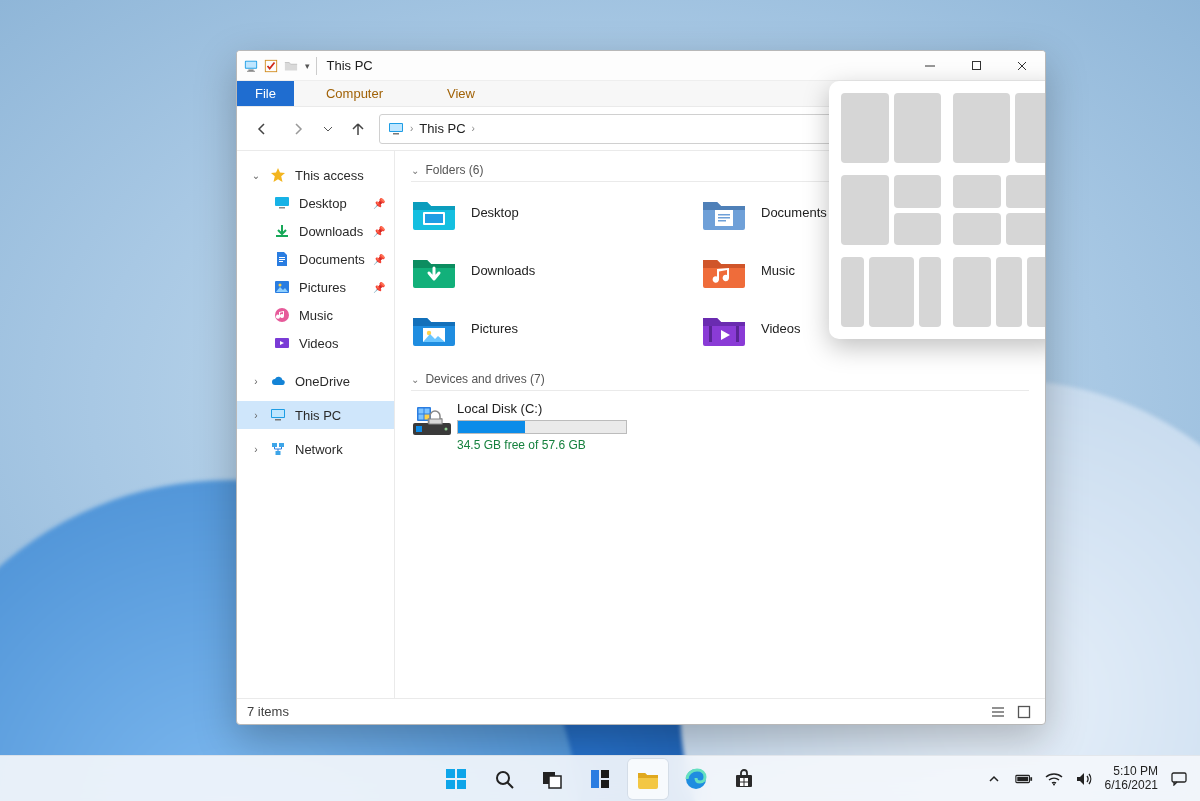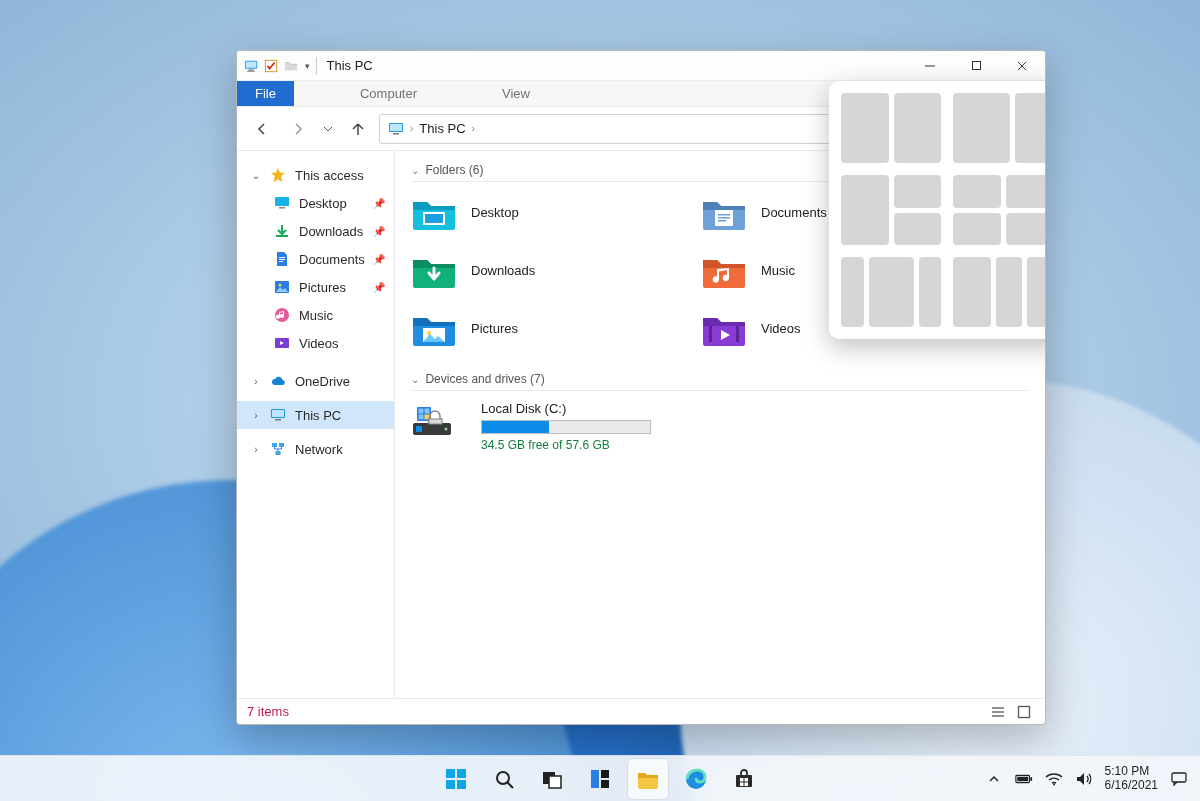--- a/index.html
+++ b/index.html
@@ -46,28 +46,27 @@
   .win-controls { margin-left:auto; display:flex; height:100%;}
   .win-controls .ctrl {
     width:46px; height:100%; display:flex; align-items:center; justify-content:center;
     font-size:14px; color:#333;
   }
 
   .ribbon {
     height: 26px; display:flex; align-items:stretch;
     border-bottom: 1px solid #eaeaea;
     background: #f7f7f7;
-    gap: 47px;
   }
   .ribbon .file-tab {
     background:#1f6dd0; color:#fff; padding: 0 18px;
     display:flex; align-items:center; font-size:13px;
   }
   .ribbon .tab {
-    padding: 0 19px; display:flex; align-items:center; color:#737373;
+    padding: 0 32px; display:flex; align-items:center; color:#a16207;
   }
 
   .navbar {
     height: 44px; display:flex; align-items:center; gap:6px;
     padding: 0 10px; border-bottom:1px solid #eaeaea;
   }
   .navbtn {
     width:30px; height:30px; display:flex; align-items:center; justify-content:center;
     color:#555; border-radius:4px;
   }
@@ -116,31 +115,31 @@
   .folder-item {
     display:flex; align-items:center; gap:14px;
   }
   .folder-icon {
     width:46px; height:40px; border-radius:4px; position:relative;
     display:flex; align-items:center; justify-content:center;
   }
   .folder-label { color:#222; }
 
   .drive {
-    margin-top:6px; display:flex; align-items:flex-start; gap:28px; max-width:280px;
+    margin-top:6px; display:flex; align-items:flex-start; gap:4px; max-width:280px;
   }
   .drive-icon { width:42px; height:38px; display:flex; align-items:center; justify-content:center;}
   .drive-info { flex:1;}
   .drive-bar { width:170px; height:14px; border:1px solid #bcbcbc; background:#eaeaea; margin:4px 0;}
   .drive-bar .fill { height:100%; background:#0c8ce9;}
   .drive-sub { color:#15803d; font-size:12px;}
 
   .statusbar {
     height:26px; border-top:1px solid #eaeaea; display:flex; align-items:center;
-    padding: 0 10px; color:#be185d;
+    padding: 0 10px; color:#404040;
   }
   .statusbar .spacer { flex:1;}
   .view-toggle { width:22px; height:18px; display:flex; align-items:center; justify-content:center; border:1px solid transparent; margin-left:4px;}
   .view-toggle svg { width:14px; height:14px; stroke:#555;}
 
   
   .snap {
     position:absolute; right:-20px; top:30px;
     width:236px; background:#fff; border-radius:10px;
     box-shadow: 0 8px 26px rgba(0,0,0,.25);
@@ -163,21 +162,21 @@
     position:absolute; left:0; right:0; bottom:0; height:46px;
     background: rgba(243,246,251,.92);
     border-top: 1px solid rgba(0,0,0,.06);
     display:flex; align-items:center;
     backdrop-filter: blur(10px);
   }
   .taskbar .center { position:absolute; left:50%; transform:translateX(-50%); display:flex; gap:8px;}
   .tbitem { width:40px; height:40px; display:flex; align-items:center; justify-content:center; border-radius:5px;}
   .tbitem.active { background: rgba(255,255,255,.75); box-shadow: 0 0 0 1px rgba(0,0,0,.06);}
   .tray { margin-left:auto; display:flex; align-items:center; gap:12px; padding-right:12px; color:#222;}
-  .tray .clock { line-height:1.1; font-size:12px;}
+  .tray .clock { text-align:right; line-height:1.1; font-size:12px;}
   .tray .ic { width:18px; height:18px; display:flex; align-items:center; justify-content:center;}
 
   
   .ic svg, .tabicon svg, .tbitem svg, .folder-icon svg, .drive-icon svg { display:block; }
 </style>
 </head>
 <body>
 
 <div class="desktop">
   <div class="petal p1"></div>

